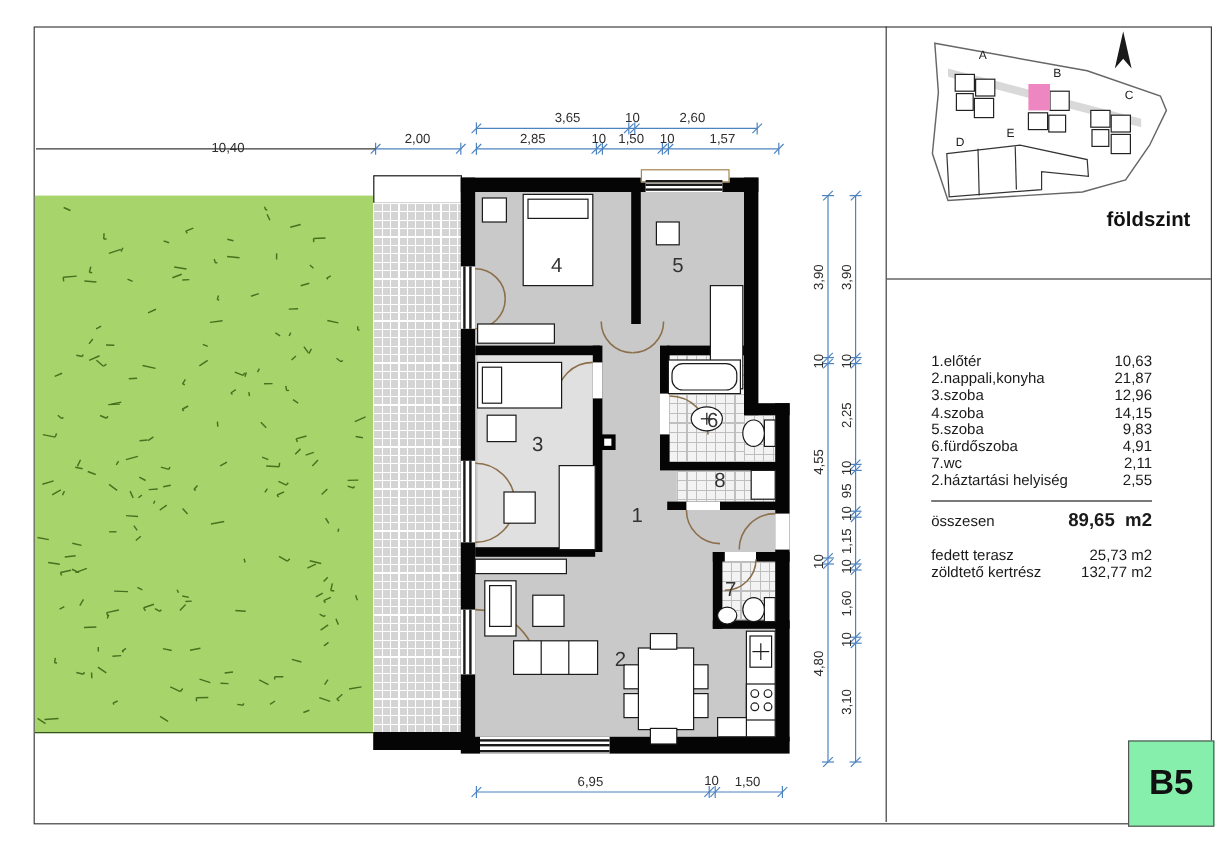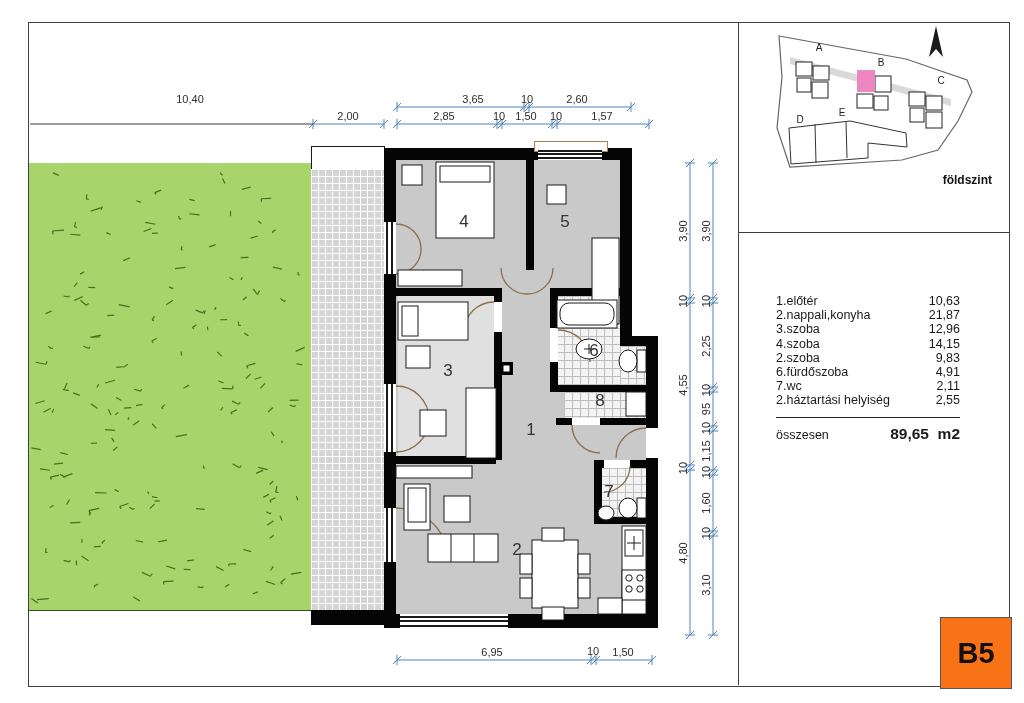--- a/index.html
+++ b/index.html
@@ -16,28 +16,28 @@
   .tiles{background-color:#f3f3f3;
      background-image:repeating-linear-gradient(to right,#bfbfbf 0,#bfbfbf 1px,transparent 1px,transparent 8px),
                       repeating-linear-gradient(to bottom,#bfbfbf 0,#bfbfbf 1px,transparent 1px,transparent 8px);}
   .wall{background:#050505;}
   .gap{background:#ffffff;}
   .wline{background:#1a1a1a;}
   .roomnum{font-size:17px;color:#333;transform:translate(-50%,-50%);}
   .dim{font-size:11px;color:#2d2d2d;transform:translate(-50%,-50%);white-space:nowrap;}
   .vdim{font-size:11px;color:#2d2d2d;transform:translate(-50%,-50%) rotate(-90deg);white-space:nowrap;}
   .splabel{font-size:10px;color:#222;transform:translate(-50%,-50%);}
-  .floorlabel{font-size:12px;font-weight:bold;color:#111;}
+  .floorlabel{font-size:17px;font-weight:bold;color:#111;}
   .legend{left:776px;top:294px;width:184px;font-size:12.5px;}
   .legend-row{display:flex;justify-content:space-between;line-height:14.2px;}
   .legend-sep{border-top:1.2px solid #222;margin-top:9px;}
   .legend-total{display:flex;justify-content:space-between;align-items:baseline;margin-top:7px;}
   .legend-total .tv{font-weight:bold;font-size:15.5px;text-align:center;}
   .legend-extras{margin-top:13px;}
-  .b5box{left:940px;top:617px;width:70px;height:70px;border:1.5px solid #555;background:#f97316;
+  .b5box{left:940px;top:617px;width:70px;height:70px;border:1.5px solid #555;background:#86efac;
      display:flex;align-items:center;justify-content:center;font-size:29px;font-weight:bold;color:#111;}
   svg.overlay{left:0;top:0;pointer-events:none;}
 </style>
 </head>
 <body>
 
 <div class="abs frame"></div>
 <div class="abs vdivider"></div>
 <div class="abs hdivider"></div>
 
@@ -526,21 +526,21 @@
 
 <span class="abs dim" style="left:457px;top:99px;margin-left:16px;">3,65</span>
 <span class="abs dim" style="left:527px;top:99px;">10</span>
 <span class="abs dim" style="left:577px;top:99px;">2,60</span>
 <span class="abs dim" style="left:444px;top:116px;">2,85</span>
 <span class="abs dim" style="left:499px;top:116px;">10</span>
 <span class="abs dim" style="left:526px;top:116px;">1,50</span>
 <span class="abs dim" style="left:556px;top:116px;">10</span>
 <span class="abs dim" style="left:602px;top:116px;">1,57</span>
 
-<span class="abs dim" style="left:190px;top:99px;">10,40</span>
+<span class="abs dim" style="left:190px;top:124px;">10,40</span>
 <span class="abs dim" style="left:348px;top:116px;">2,00</span>
 
 <span class="abs vdim" style="left:683px;top:231px;">3,90</span>
 <span class="abs vdim" style="left:683px;top:301px;">10</span>
 <span class="abs vdim" style="left:683px;top:385px;">4,55</span>
 <span class="abs vdim" style="left:683px;top:468px;">10</span>
 <span class="abs vdim" style="left:683px;top:553px;">4,80</span>
 
 <span class="abs vdim" style="left:706px;top:231px;">3,90</span>
 <span class="abs vdim" style="left:706px;top:301px;">10</span>
@@ -577,37 +577,47 @@
     </div>
   <div class="legend-row">
       <span>3.szoba</span>
       <span>12,96</span>
     </div>
   <div class="legend-row">
       <span>4.szoba</span>
       <span>14,15</span>
     </div>
   <div class="legend-row">
-      <span>2.szoba</span>
+      <span>5.szoba</span>
       <span>9,83</span>
     </div>
   <div class="legend-row">
       <span>6.fürdőszoba</span>
       <span>4,91</span>
     </div>
   <div class="legend-row">
       <span>7.wc</span>
       <span>2,11</span>
     </div>
   <div class="legend-row">
       <span>2.háztartási helyiség</span>
       <span>2,55</span>
     </div>
   <div class="legend-sep"></div>
   <div class="legend-total">
     <span>összesen</span>
     <span class="tv"><span>89,65</span>&nbsp;&nbsp;<span>m2</span></span>
   </div>
+  <div class="legend-extras">
+    <div class="legend-row">
+        <span>fedett terasz</span>
+        <span>25,73 m2</span>
+      </div>
+    <div class="legend-row">
+        <span>zöldtető kertrész</span>
+        <span>132,77 m2</span>
+      </div>
+  </div>
 </div>
 
 <div class="abs b5box">
   <span>B5</span>
 </div>
 
 </body></html>

